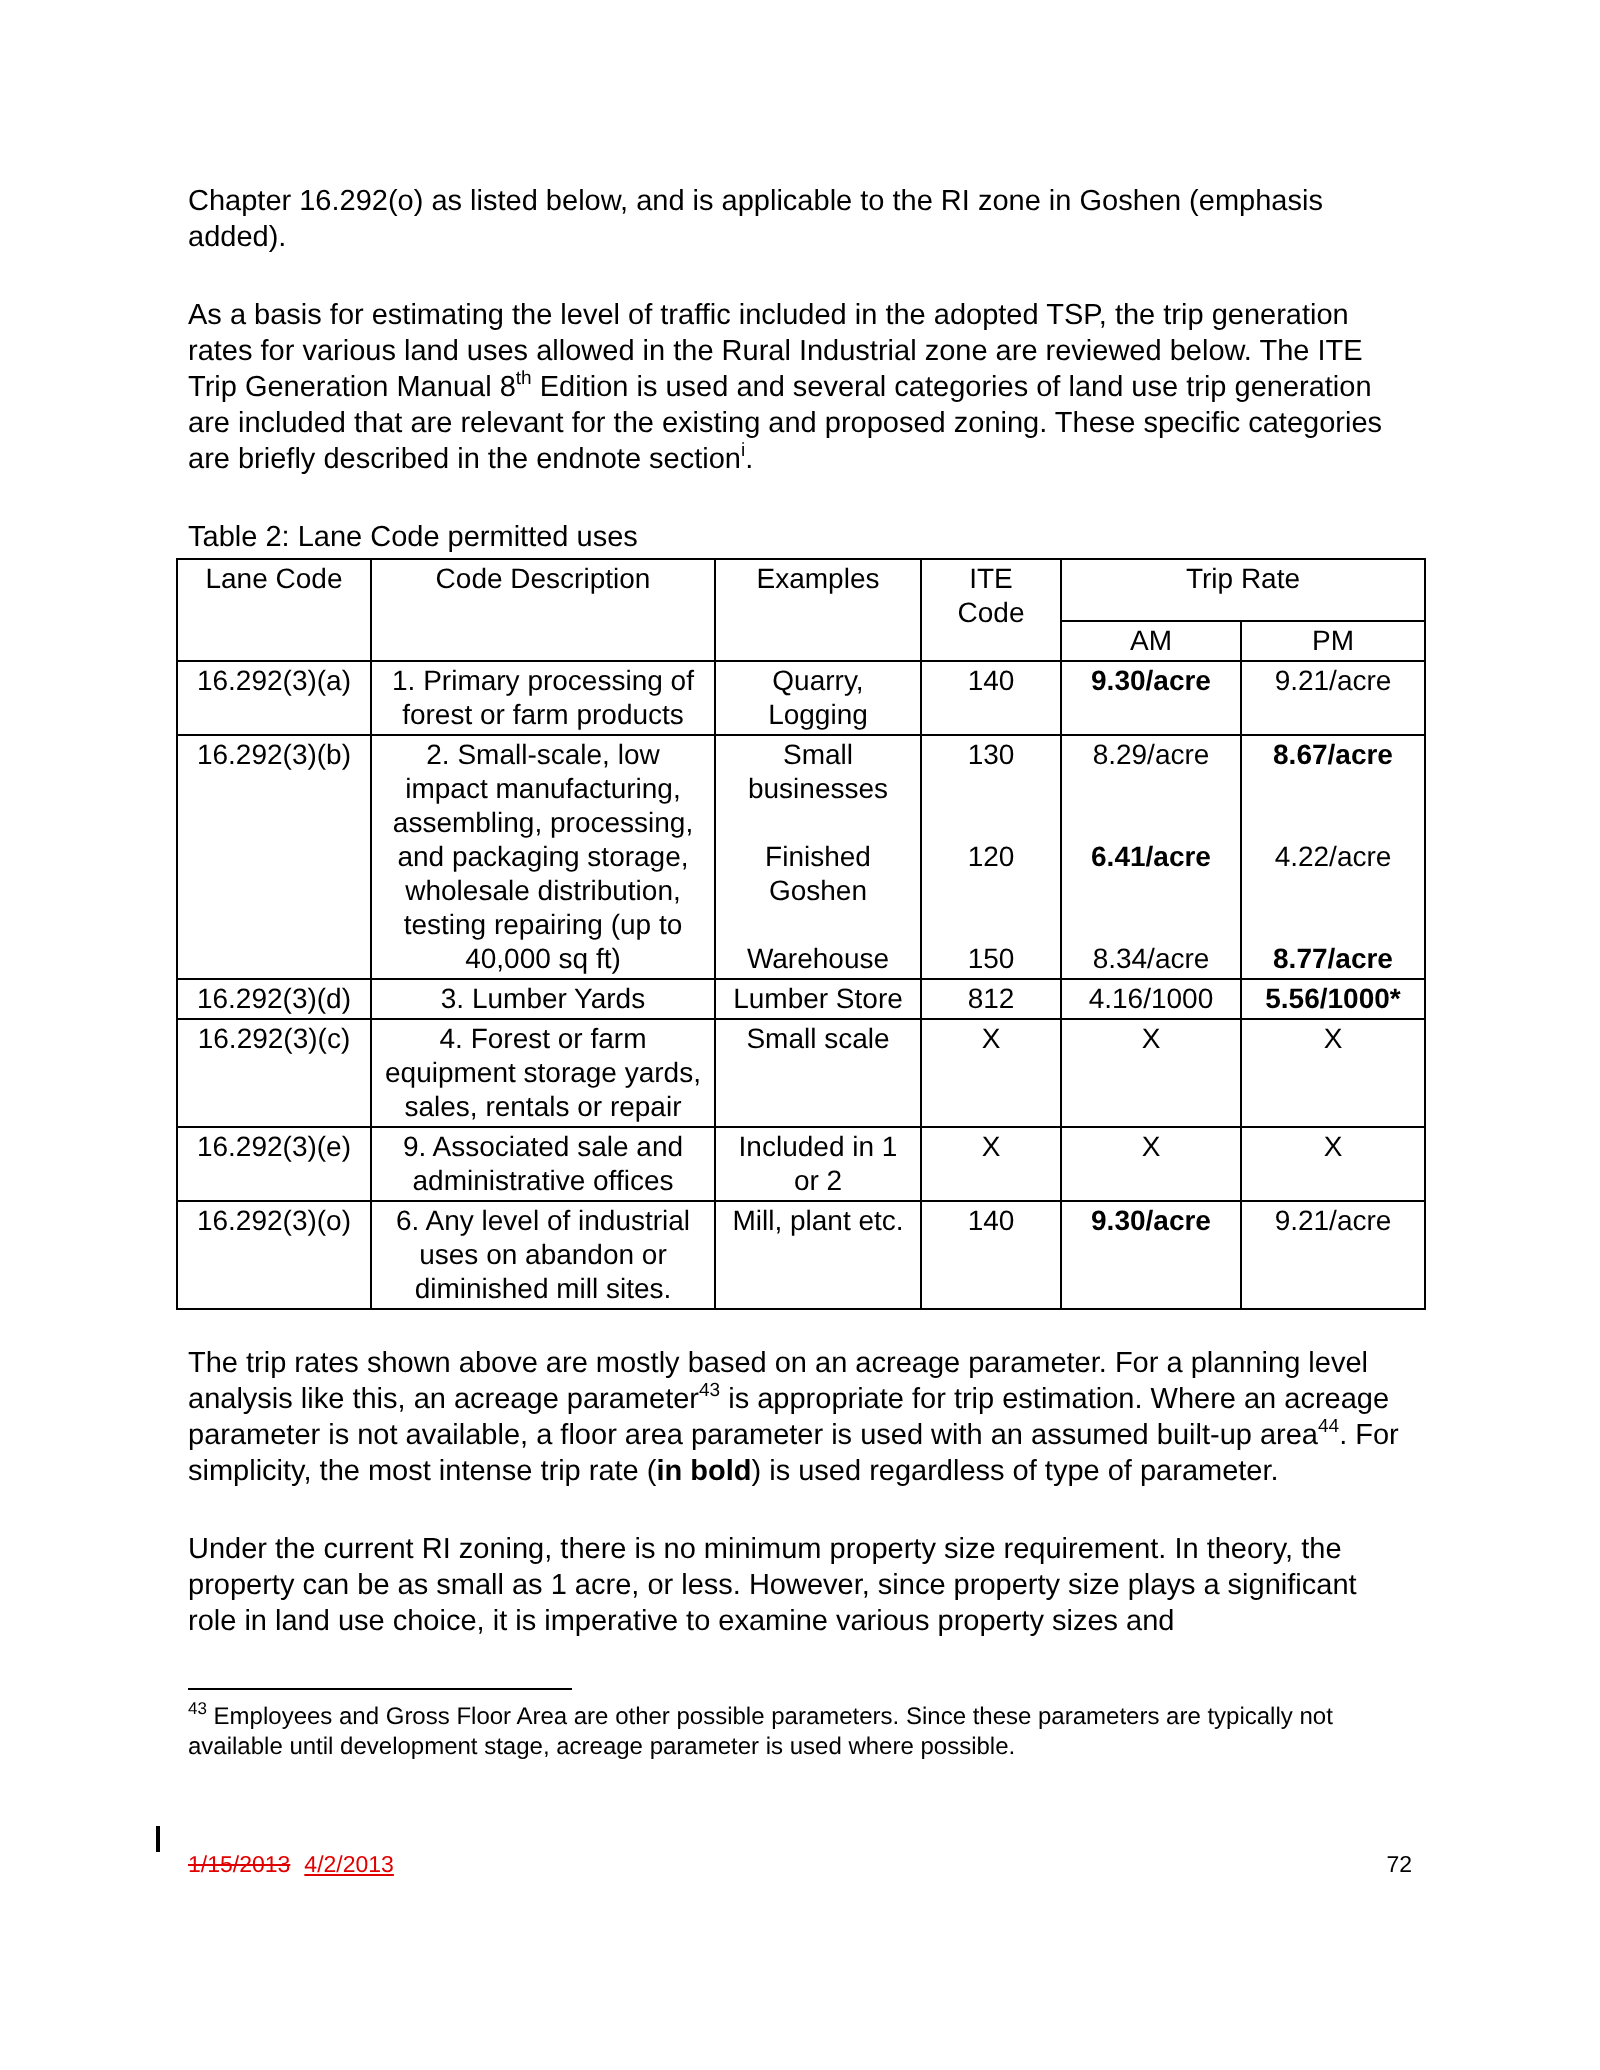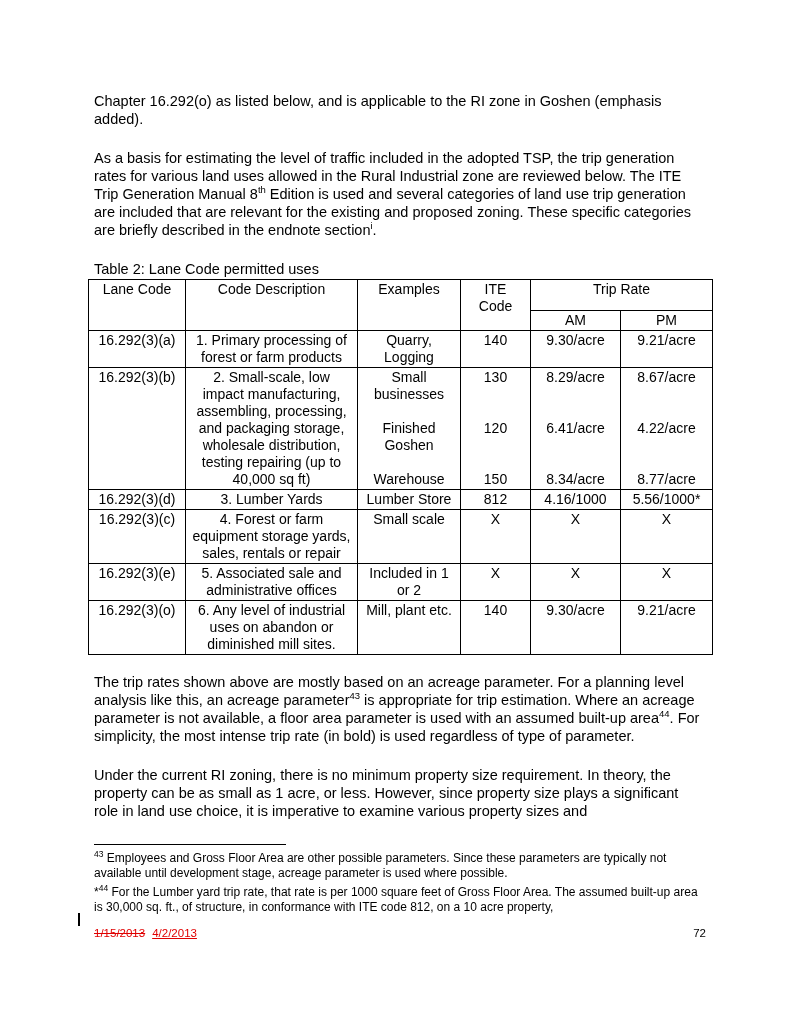--- a/index.html
+++ b/index.html
@@ -11,21 +11,21 @@
     background: #ffffff;
     color: #000000;
     font-family: "Liberation Sans", sans-serif;
     font-size: 14.5px;
     line-height: 18px;
     padding: 92px 94px 0 94px;
     overflow: hidden;
   }
   p { margin: 0 0 21px 0; }
   sup { font-size: 9.5px; vertical-align: super; line-height: 0; }
-  .b { font-weight: normal; }
+  .b { font-weight: bold; }
 
   .table-caption { margin: 0 0 1px 0; }
 
   table.data {
     border-collapse: collapse;
     table-layout: fixed;
     width: 624px;
     margin-left: -6px;
     font-size: 14px;
     line-height: 17px;
@@ -176,21 +176,21 @@
         <td class="c-lane">16.292(3)(c)</td>
         <td class="c-desc">4. Forest or farm equipment storage yards, sales, rentals or repair</td>
         <td>Small scale</td>
         <td>X</td>
         <td><span>X</span></td>
         <td><span>X</span></td>
       </tr>
 
       <tr>
         <td class="c-lane">16.292(3)(e)</td>
-        <td class="c-desc">5. Associated sale and administrative offices</td>
+        <td class="c-desc">9. Associated sale and administrative offices</td>
         <td>Included in 1 or 2</td>
         <td>X</td>
         <td><span>X</span></td>
         <td><span>X</span></td>
       </tr>
 
       <tr>
         <td class="c-lane">16.292(3)(o)</td>
         <td class="c-desc">6. Any level of industrial uses on abandon or diminished mill sites.</td>
         <td>Mill, plant etc.</td>
@@ -203,21 +203,20 @@
   </table>
 
   <p class="after-table"><span>The trip rates shown above are mostly based on an acreage parameter.  For a planning level analysis like this, an acreage parameter</span><sup>43</sup><span> is appropriate for trip estimation.  Where an acreage parameter is not available, a floor area parameter is used with an assumed built-up area</span><sup>44</sup><span>.  For simplicity, the most intense trip rate (</span><span class="b">in bold</span><span>) is used regardless of type of parameter.</span></p>
 
   <p>Under the current RI zoning, there is no minimum property size requirement.  In theory, the property can be as small as 1 acre, or less.  However, since property size plays a significant role in land use choice, it is imperative to examine various property sizes and</p>
 
   <div class="footnote-sep"></div>
 
   <p class="footnote"><sup>43</sup><span> Employees and Gross Floor Area are other possible parameters.  Since these parameters are typically not available until development stage, acreage parameter is used where possible.</span></p>
 
-  <p class="footnote"><span>*</span><sup>44</sup><span> For the Lumber yard trip rate, that rate is per 1000 square feet of Gross Floor Area.  The assumed built-up area is 30,000 sq. ft., of structure, in conformance with ITE code 812, on a 10 acre property,</span></p>
 
 
   <div class="bottom-row">
     <span class="change-bar"></span>
     <span class="date-old">1/15/2013</span>
     <span class="date-new">4/2/2013</span>
     <span class="page-num">72</span>
   </div>
 
 </div>

